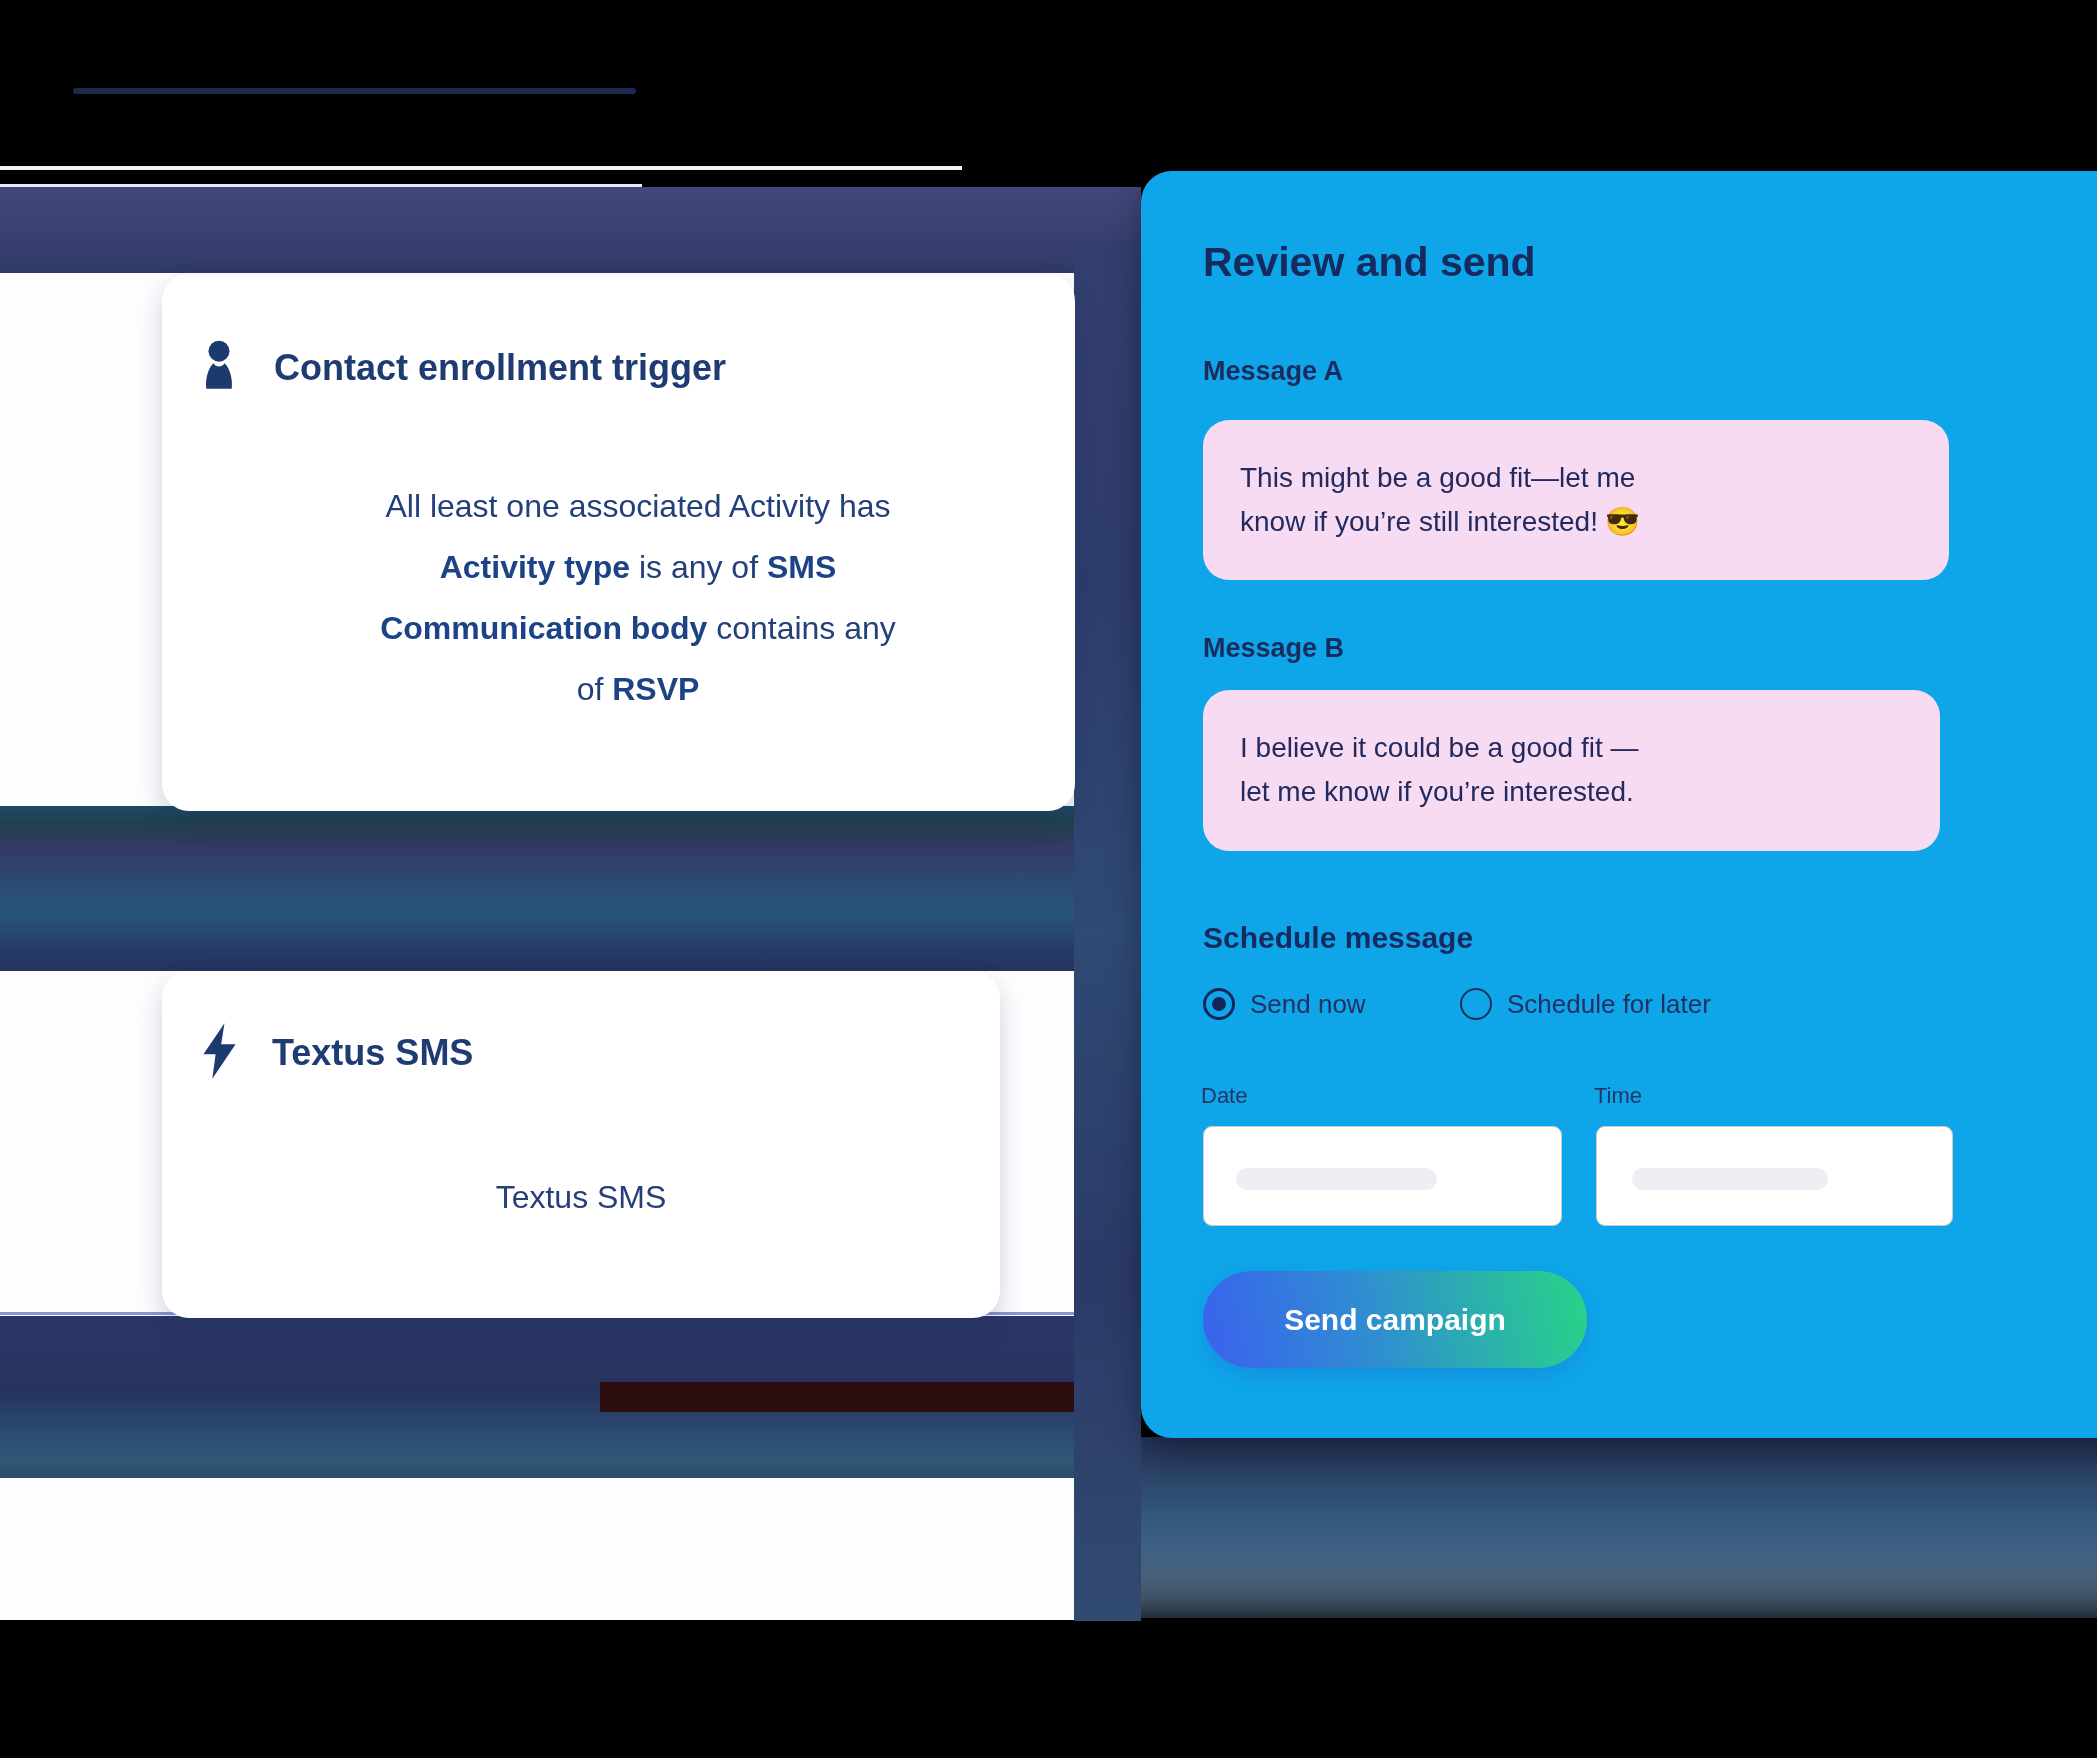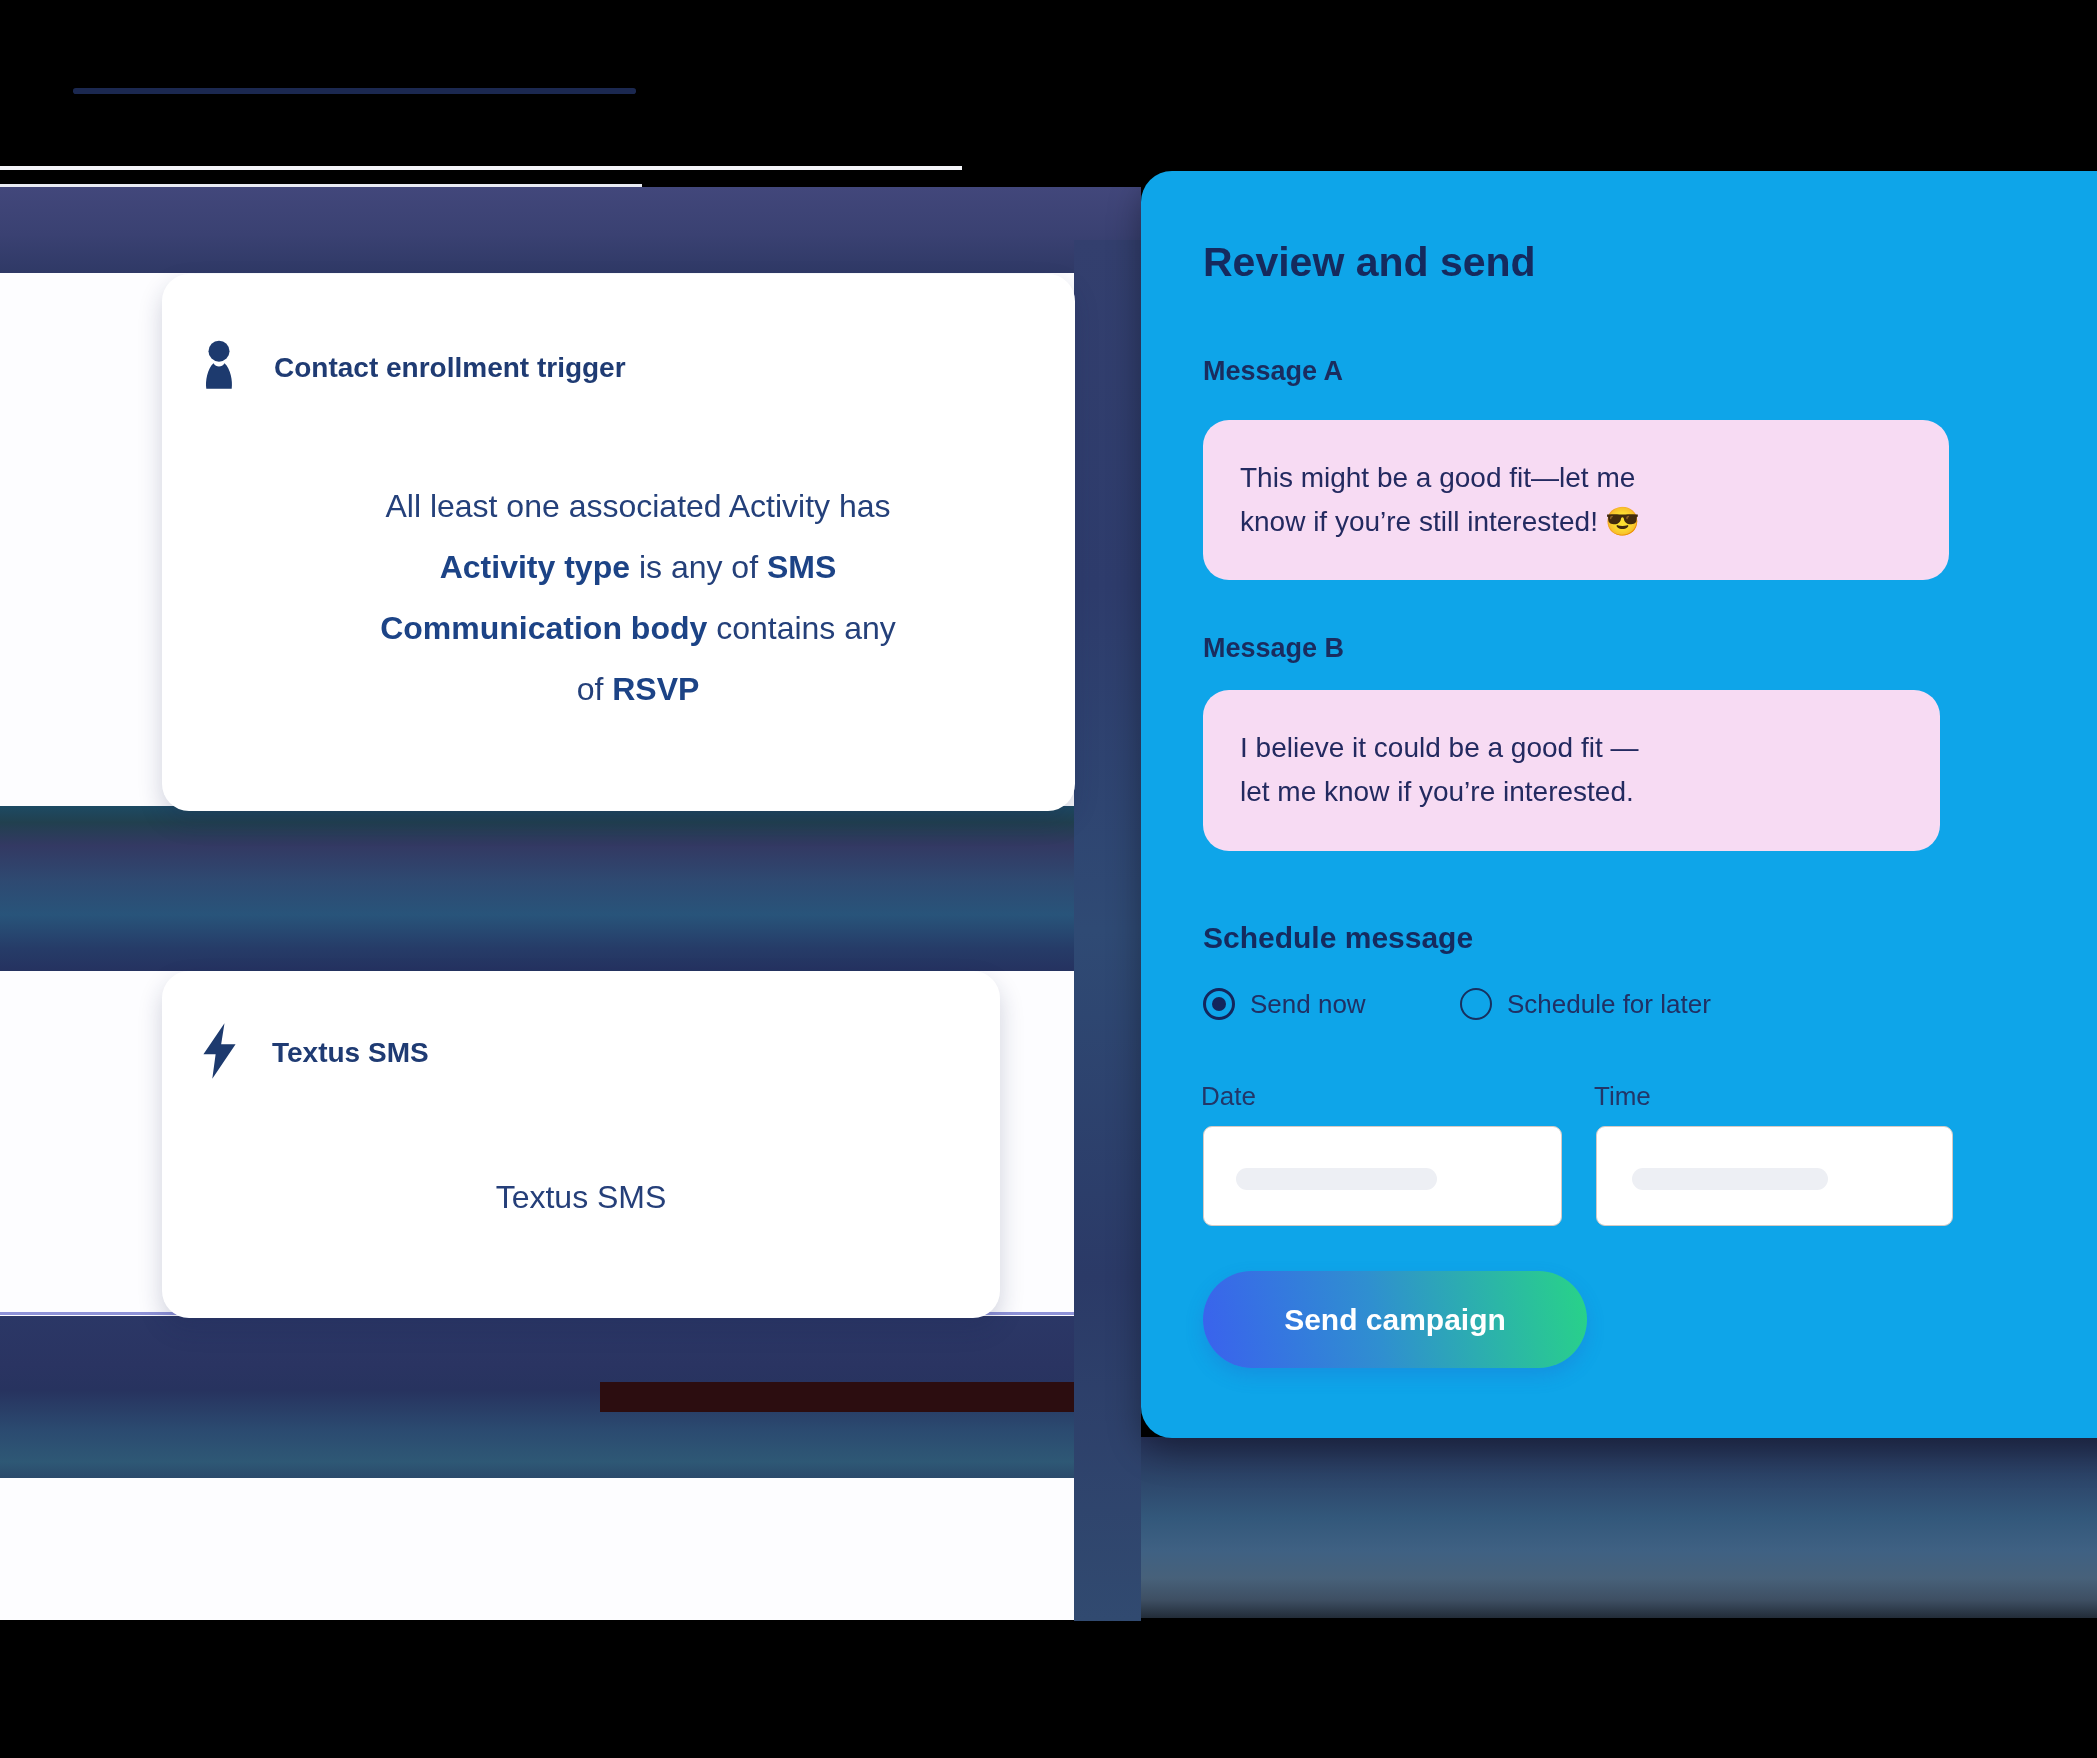--- a/index.html
+++ b/index.html
@@ -23,21 +23,21 @@
   .spine{left:1074px;top:240px;width:67px;height:1381px;
          background:linear-gradient(180deg,#333f6e 0%,#2e3c6c 25%,#2f4a74 50%,#2b3a67 75%,#314a70 100%);}
   .bottom-bands{left:1141px;top:1437px;width:956px;height:181px;
         background:linear-gradient(180deg,#27335b 0%,#2b4166 18%,#33587b 45%,#3f6183 63%,#47617a 78%,#3e4f63 90%,#222c38 100%);}
 
   
   .card{background:#ffffff;box-shadow:0 11px 25px rgba(25,35,80,.20);border-radius:27px;}
   .card1{left:162px;top:274px;width:913px;height:537px;}
   .card2{left:162px;top:971px;width:797px;height:347px;padding-left:41px;}
   .card3{left:139px;top:1475px;width:940px;height:145px;border-radius:31px 31px 0 0;}
-  .card-title{position:absolute;font-size:28px;font-weight:600;color:#1f3b73;line-height:45px;white-space:nowrap;}
+  .card-title{position:absolute;font-size:36px;font-weight:600;color:#1f3b73;line-height:45px;white-space:nowrap;}
   .c1-title{left:112px;top:71px;}
   .c2-title{left:110px;top:59px;}
   .c3-title{left:134px;top:59px;}
   .icon-wrap{position:absolute;}
   .c1-icon{left:36px;top:66px;width:42px;height:51px;}
   .c2-icon{left:37px;top:52px;width:41px;height:56px;}
   .c3-icon{left:59px;top:55px;width:42px;height:51px;}
   .card-body{position:absolute;left:0;right:0;text-align:center;font-size:32px;line-height:61px;color:#24407a;}
   .c1-body{top:202px;padding-left:39px;}
   .c2-body{top:196px;font-weight:400;color:#253f79;}
@@ -58,21 +58,21 @@
   .sched-heading{left:62px;top:748px;font-size:30px;font-weight:700;color:#152a5e;line-height:37px;}
   .radio{width:32px;height:32px;border-radius:50%;box-sizing:border-box;display:flex;align-items:center;justify-content:center;}
   .radio-on{border:3.9px solid #13265c;}
   .radio-on .dot{width:14.5px;height:14.5px;border-radius:50%;background:#13265c;}
   .radio-off{border:2.8px solid #17305f;}
   .radio1{left:62px;top:817px;}
   .radio2{left:319px;top:817px;}
   .radio-label{font-size:26px;color:#203064;line-height:32px;}
   .rlabel1{left:109px;top:817px;}
   .rlabel2{left:366px;top:817px;}
-  .field-label{font-size:26px;color:#223668;line-height:32px;}
+  .field-label{font-size:22px;color:#223668;line-height:32px;}
   .date-label{left:60px;top:909px;}
   .time-label{left:453px;top:909px;}
   .input-box{border:1.1px solid #d4cac5;border-radius:9px;background:#fff;box-sizing:border-box;}
   .date-input{left:62px;top:955px;width:359px;height:100px;}
   .time-input{left:455px;top:955px;width:357px;height:100px;}
   .skeleton{position:absolute;top:41px;height:22px;border-radius:11px;background:#edeff4;}
   .sk-date{left:32px;width:201px;}
   .sk-time{left:35px;width:196px;}
   .send-btn{left:62px;top:1100px;width:384px;height:97px;border-radius:50px;border:none;cursor:pointer;
             background:linear-gradient(78deg,#3a61ee 0%,#2f8fd0 45%,#28d487 100%);

